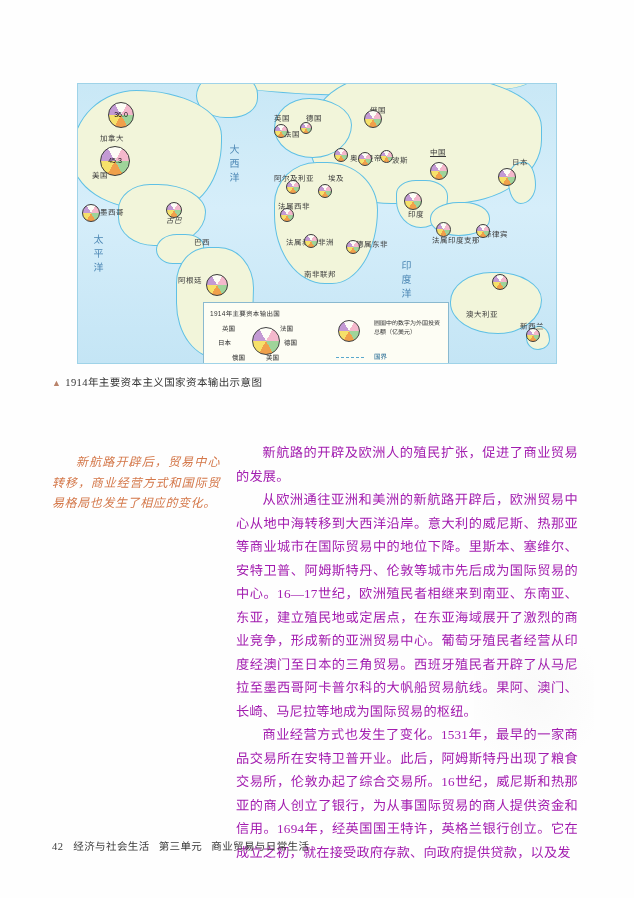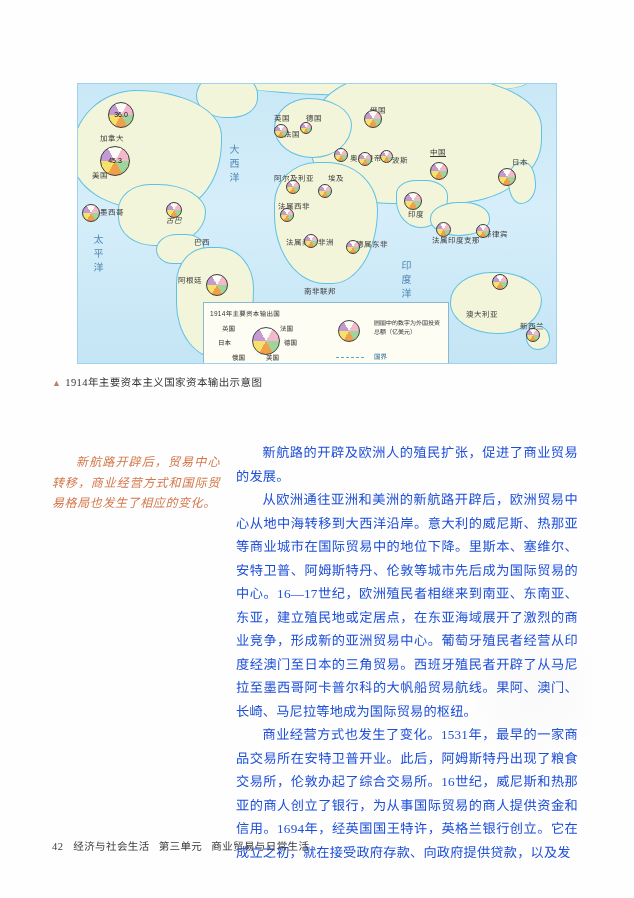--- a/index.html
+++ b/index.html
@@ -276,21 +276,21 @@
     top: 441px;
     width: 342px;
   }
   .body-col p {
     margin: 0;
     font-size: 13.2px;
     line-height: 1.78;
     text-indent: 2em;
     text-align: justify;
     letter-spacing: 0.2px;
-    color: #1d4ed8;
+    color: #a21caf;
   }
 
   
   .footer {
     position: absolute;
     left: 52px;
     top: 838px;
     font-size: 10.5px;
     color: #3a3a3a;
     letter-spacing: 0.4px;
@@ -343,21 +343,21 @@
         <div class="map-label" style="left: 100px; top: 190px;">阿根廷</div>
         <div class="map-label" style="left: 88px; top: 130px; font-style: italic;">古巴</div>
         <div class="map-label" style="left: 196px; top: 28px;">英国</div>
         <div class="map-label" style="left: 228px; top: 28px;">德国</div>
         <div class="map-label" style="left: 206px; top: 44px;">法国</div>
         <div class="map-label" style="left: 196px; top: 88px;">阿尔及利亚</div>
         <div class="map-label" style="left: 250px; top: 88px;">埃及</div>
         <div class="map-label" style="left: 200px; top: 116px;">法属西非</div>
         <div class="map-label" style="left: 208px; top: 152px;">法属赤道非洲</div>
         <div class="map-label" style="left: 278px; top: 154px;">德属东非</div>
-        <div class="map-label" style="left: 226px; top: 201px;">南非联邦</div>
+        <div class="map-label" style="left: 226px; top: 184px;">南非联邦</div>
         <div class="map-label" style="left: 292px; top: 20px;">俄国</div>
         <div class="map-label" style="left: 272px; top: 68px;">奥斯曼帝国</div>
         <div class="map-label" style="left: 314px; top: 70px;">波斯</div>
         <div class="map-label" style="left: 352px; top: 62px; text-decoration: underline;">中国</div>
         <div class="map-label" style="left: 330px; top: 124px;">印度</div>
         <div class="map-label" style="left: 354px; top: 150px;">法属印度支那</div>
         <div class="map-label" style="left: 434px; top: 72px;">日本</div>
         <div class="map-label" style="left: 406px; top: 144px;">菲律宾</div>
         <div class="map-label" style="left: 388px; top: 224px;">澳大利亚</div>
         <div class="map-label" style="left: 442px; top: 236px;">新西兰</div>

